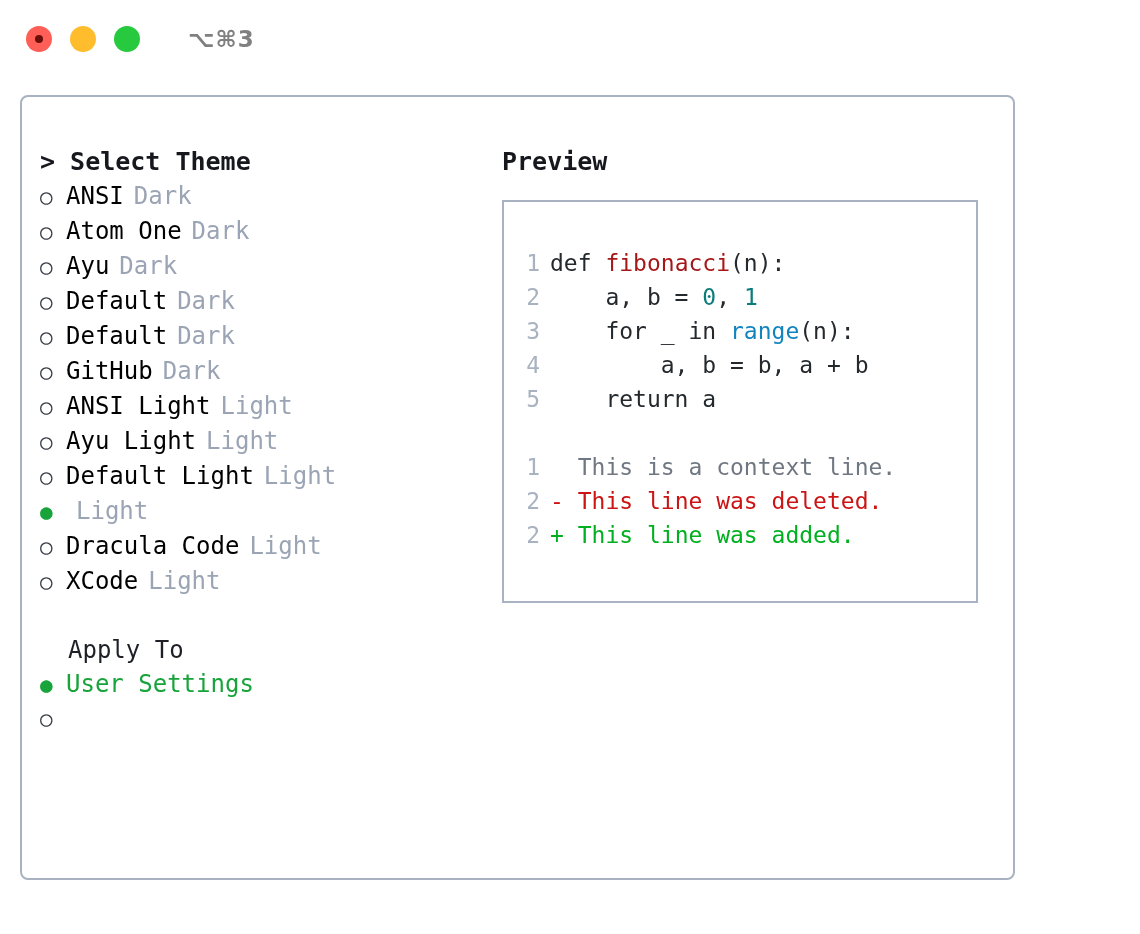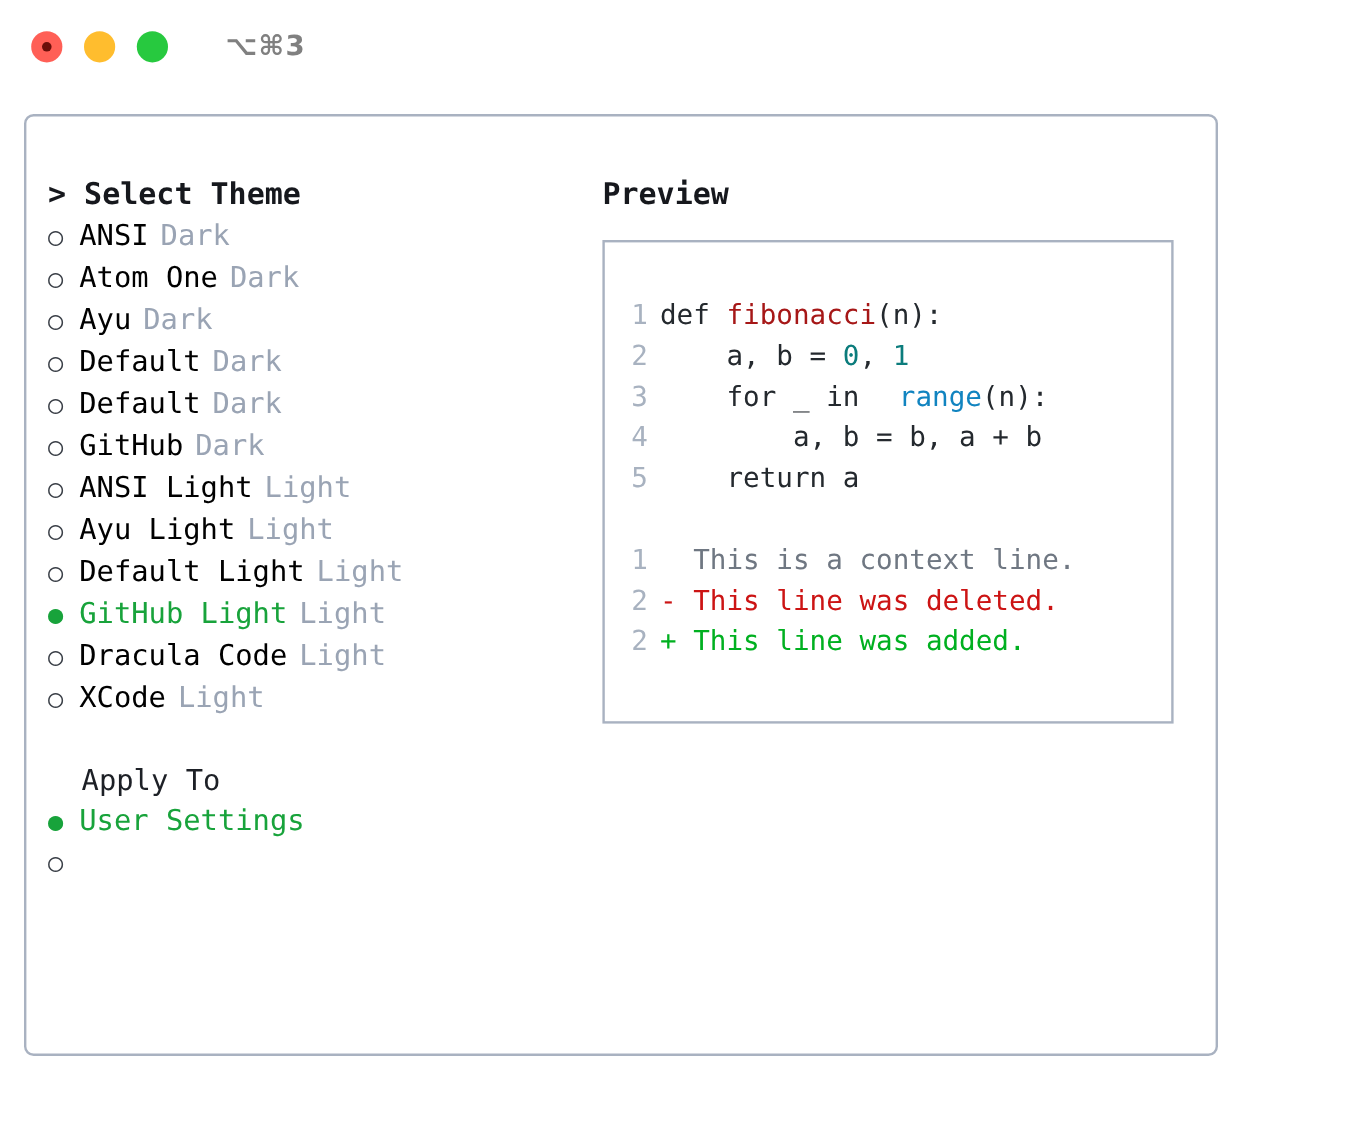--- a/index.html
+++ b/index.html
@@ -184,21 +184,21 @@
     flex: 0 0 46px;
     text-align: right;
     color: #a8b2c0;
     padding-right: 10px;
     box-sizing: border-box;
   }
   .codetext { color: #24292e; }
 
   .tok-fn  { color: #a61717; }
   .tok-num { color: #0b7c7c; }
-  .tok-call{ color: #1184c0; margin-left: 19px; }
+  .tok-call{ color: #1184c0; }
 
   .spacer-line { height: 34px; }
 
   .diff-ctx { color: #6f7782; }
   .diff-del { color: #cc1414; }
   .diff-add { color: #00b020; }
 </style>
 </head>
 <body>
 
@@ -223,21 +223,21 @@
         <div class="theme-list" id="theme-list">
             <div class="theme-row"><span class="bullet">○</span><span class="theme-name">ANSI</span><span class="theme-kind">Dark</span></div>
             <div class="theme-row"><span class="bullet">○</span><span class="theme-name">Atom One</span><span class="theme-kind">Dark</span></div>
             <div class="theme-row"><span class="bullet">○</span><span class="theme-name">Ayu</span><span class="theme-kind">Dark</span></div>
             <div class="theme-row"><span class="bullet">○</span><span class="theme-name">Default</span><span class="theme-kind">Dark</span></div>
             <div class="theme-row"><span class="bullet">○</span><span class="theme-name">Default</span><span class="theme-kind">Dark</span></div>
             <div class="theme-row"><span class="bullet">○</span><span class="theme-name">GitHub</span><span class="theme-kind">Dark</span></div>
             <div class="theme-row"><span class="bullet">○</span><span class="theme-name">ANSI Light</span><span class="theme-kind">Light</span></div>
             <div class="theme-row"><span class="bullet">○</span><span class="theme-name">Ayu Light</span><span class="theme-kind">Light</span></div>
             <div class="theme-row"><span class="bullet">○</span><span class="theme-name">Default Light</span><span class="theme-kind">Light</span></div>
-            <div class="theme-row selected"><span class="bullet">●</span><span class="theme-name">GitHub Light</span><span class="theme-kind">Light</span></div>
+            <div class="theme-row selected"><span class="bullet">●</span><span class="theme-kind">Light</span></div>
             <div class="theme-row"><span class="bullet">○</span><span class="theme-name">Dracula Code</span><span class="theme-kind">Light</span></div>
             <div class="theme-row"><span class="bullet">○</span><span class="theme-name">XCode</span><span class="theme-kind">Light</span></div>
           </div>
 
         <div class="apply-block">
           <div class="apply-title">Apply To</div>
           <div id="apply-list">
               <div class="apply-row selected"><span class="bullet">●</span><span class="apply-label">User Settings</span></div>
               <div class="apply-row"><span class="bullet">○</span></div>
             </div>

